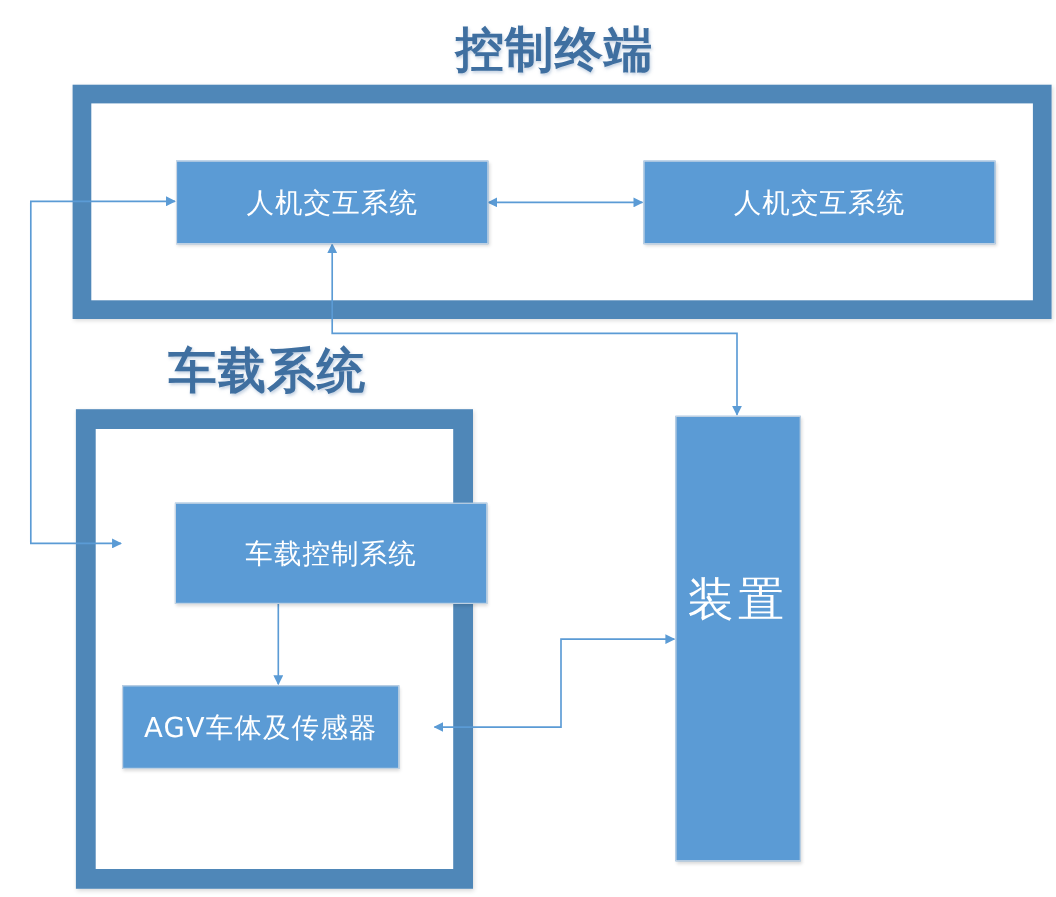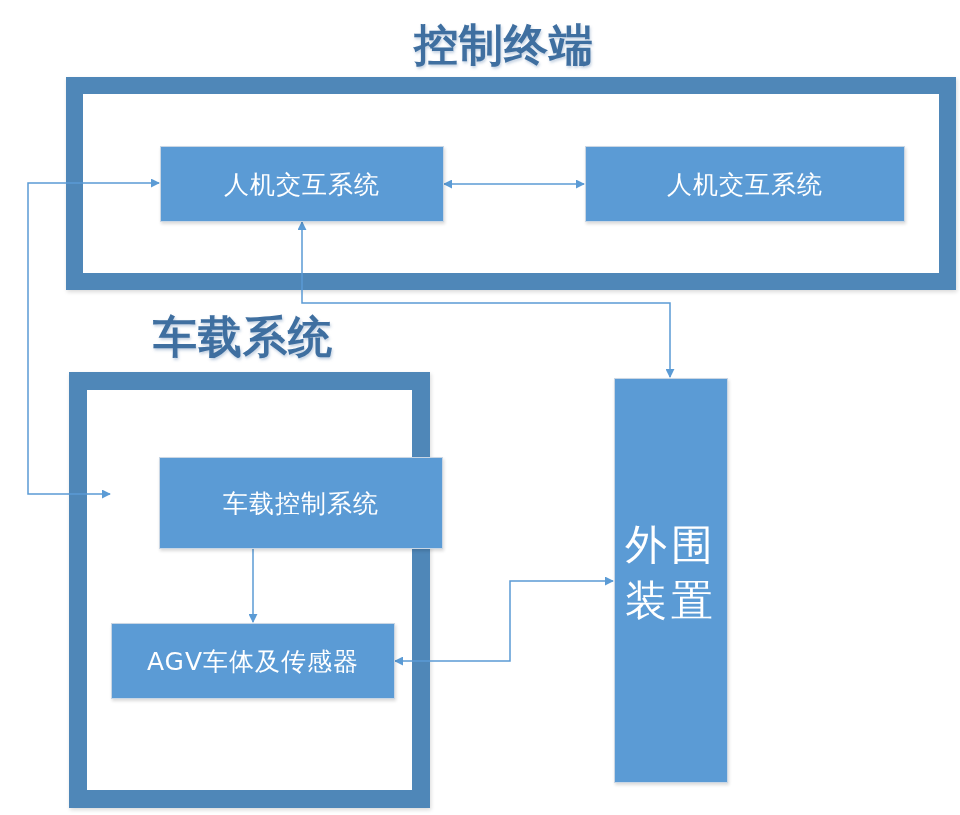--- a/index.html
+++ b/index.html
@@ -50,22 +50,21 @@
 <div class="node" style="left:160px; top:146px; width:284px; height:76px;">
   <span>人机交互系统</span>
 </div>
 <div class="node" style="left:585px; top:146px; width:320px; height:76px;">
   <span>人机交互系统</span>
 </div>
 
 <div class="node" style="left:111px; top:457px; width:284px; height:92px;margin-left:48px;">
   <span>车载控制系统</span>
 </div>
-<div class="node" style="left:111px; top:623px; width:284px; height:76px;">
+<div class="node" style="left:111px; top:623px; width:252px; height:76px;">
   <span>AGV车体及传感器</span>
 </div>
 
 <div class="node vertical" style="left:614px; top:378px; width:114px; height:405px;">
   <div class="vtext">
-    <div>外围</div>
     <div>装置</div>
   </div>
 </div>
 
 </body></html>

